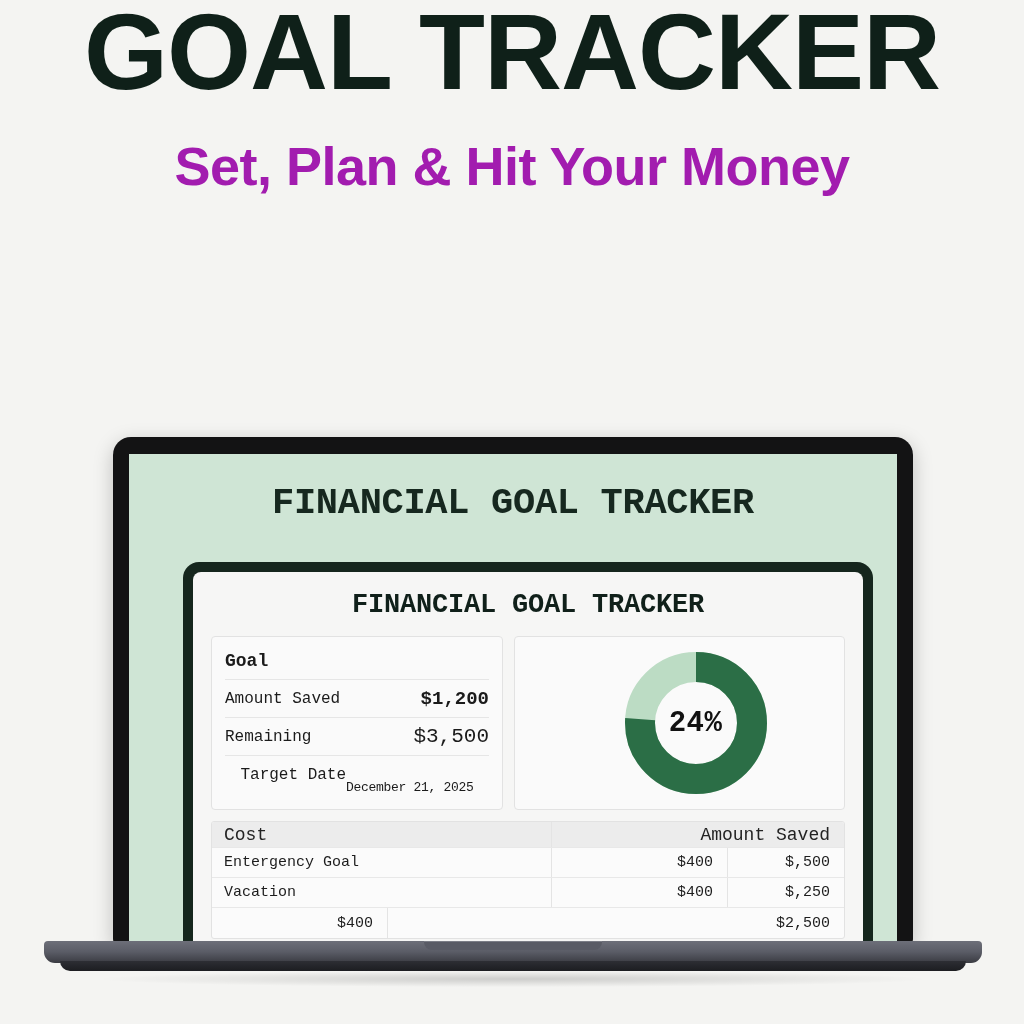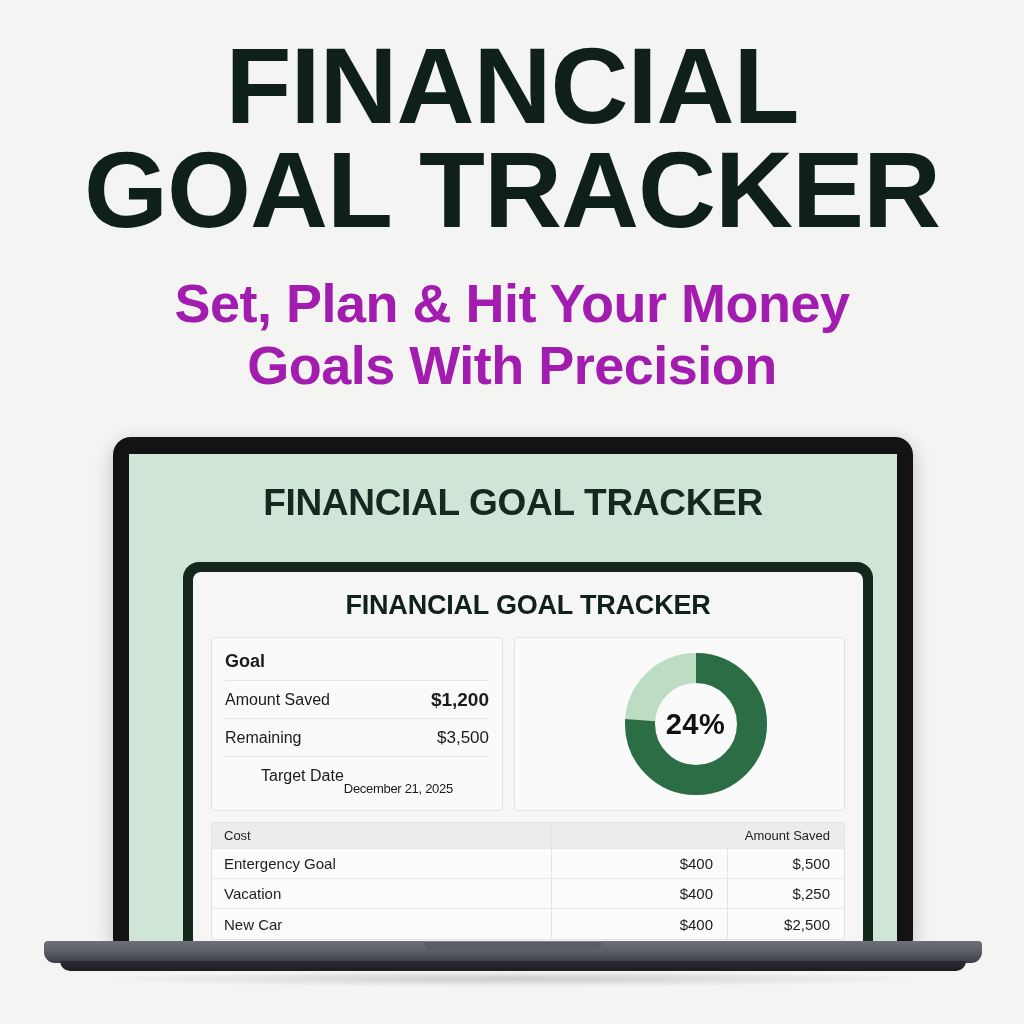--- a/index.html
+++ b/index.html
@@ -70,20 +70,21 @@
     padding: 17px 16px 0 16px;
     box-shadow: 0 6px 20px rgba(0,0,0,0.22);
   }
 
   .laptop-screen {
     width: 100%;
     height: 100%;
     background: #cfe5d5;
     overflow: hidden;
     position: relative;
+    font-family: Liberation Mono, monospace;
   }
 
   
   .screen-title {
     text-align: center;
     font-size: 37px;
     font-weight: 700;
     color: #16281f;
     letter-spacing: -0.3px;
     padding-top: 28px;
@@ -151,21 +152,21 @@
   .summary-row.head-row {
     justify-content: flex-start;
     font-weight: 700;
     font-size: 18px;
   }
 
   .sv-label { white-space: nowrap; }
 
   .sv-value {
     white-space: nowrap;
-    font-size: 17px;
+    font-size: 21px;
   }
 
   .sv-value.strong { font-weight: 700; font-size: 19px; }
   .sv-value.small { font-size: 13px; letter-spacing: -0.3px; margin-top: 24px; }
 
   .donut-card {
     flex: 1 1 auto;
     background: #fafafa;
     border: 1px solid #e2e2e2;
     border-radius: 4px;
@@ -206,21 +207,21 @@
     display: flex;
     align-items: center;
     height: 30px;
     border-bottom: 1px solid #e8e8e8;
     font-size: 15px;
     color: #1d1d1d;
   }
 
   .dt-row.dt-head {
     background: #ececec;
-    font-size: 13px;
+    font-size: 18px;
     height: 26px;
     color: #232323;
   }
 
   .dt-row:last-child { border-bottom: none; }
 
   .dt-c0 { flex: 0 0 340px; padding-left: 12px; border-right: 1px solid #e4e4e4; height: 100%; display: flex; align-items: center; }
   .dt-c1 { flex: 0 0 176px; padding-right: 14px; border-right: 1px solid #e4e4e4; height: 100%; display: flex; align-items: center; justify-content: flex-end; }
   .dt-c2 { flex: 1 1 auto; padding-right: 14px; height: 100%; display: flex; align-items: center; justify-content: flex-end; }
 
@@ -274,24 +275,22 @@
     top: 30px;
     width: calc(100% - 120px);
     height: 16px;
     background: radial-gradient(ellipse at center, rgba(0,0,0,0.16) 0%, rgba(0,0,0,0) 72%);
   }
 </style>
 </head>
 <body>
 
 <div class="poster-head">
-  <div class="title-line" id="title-1">FINANCIAL</div>
   <div class="title-line" id="title-2">GOAL TRACKER</div>
   <div class="subtitle-line" id="subtitle-1">Set, Plan &amp; Hit Your Money</div>
-  <div class="subtitle-line" id="subtitle-2">Goals With Precision</div>
 </div>
 
 <div class="laptop">
   <div class="laptop-lid">
     <div class="laptop-screen">
 
       <div class="screen-title">FINANCIAL GOAL TRACKER</div>
 
       <div class="app-frame">
         <div class="app-body">
@@ -339,21 +338,20 @@
               <div class="dt-c0">Entergency Goal</div>
               <div class="dt-c1">$400</div>
               <div class="dt-c2">$,500</div>
             </div>
             <div class="dt-row">
               <div class="dt-c0">Vacation</div>
               <div class="dt-c1">$400</div>
               <div class="dt-c2">$,250</div>
             </div>
             <div class="dt-row">
-              <div class="dt-c0">New Car</div>
               <div class="dt-c1">$400</div>
               <div class="dt-c2">$2,500</div>
             </div>
           </div>
 
         </div>
       </div>
 
     </div>
   </div>

